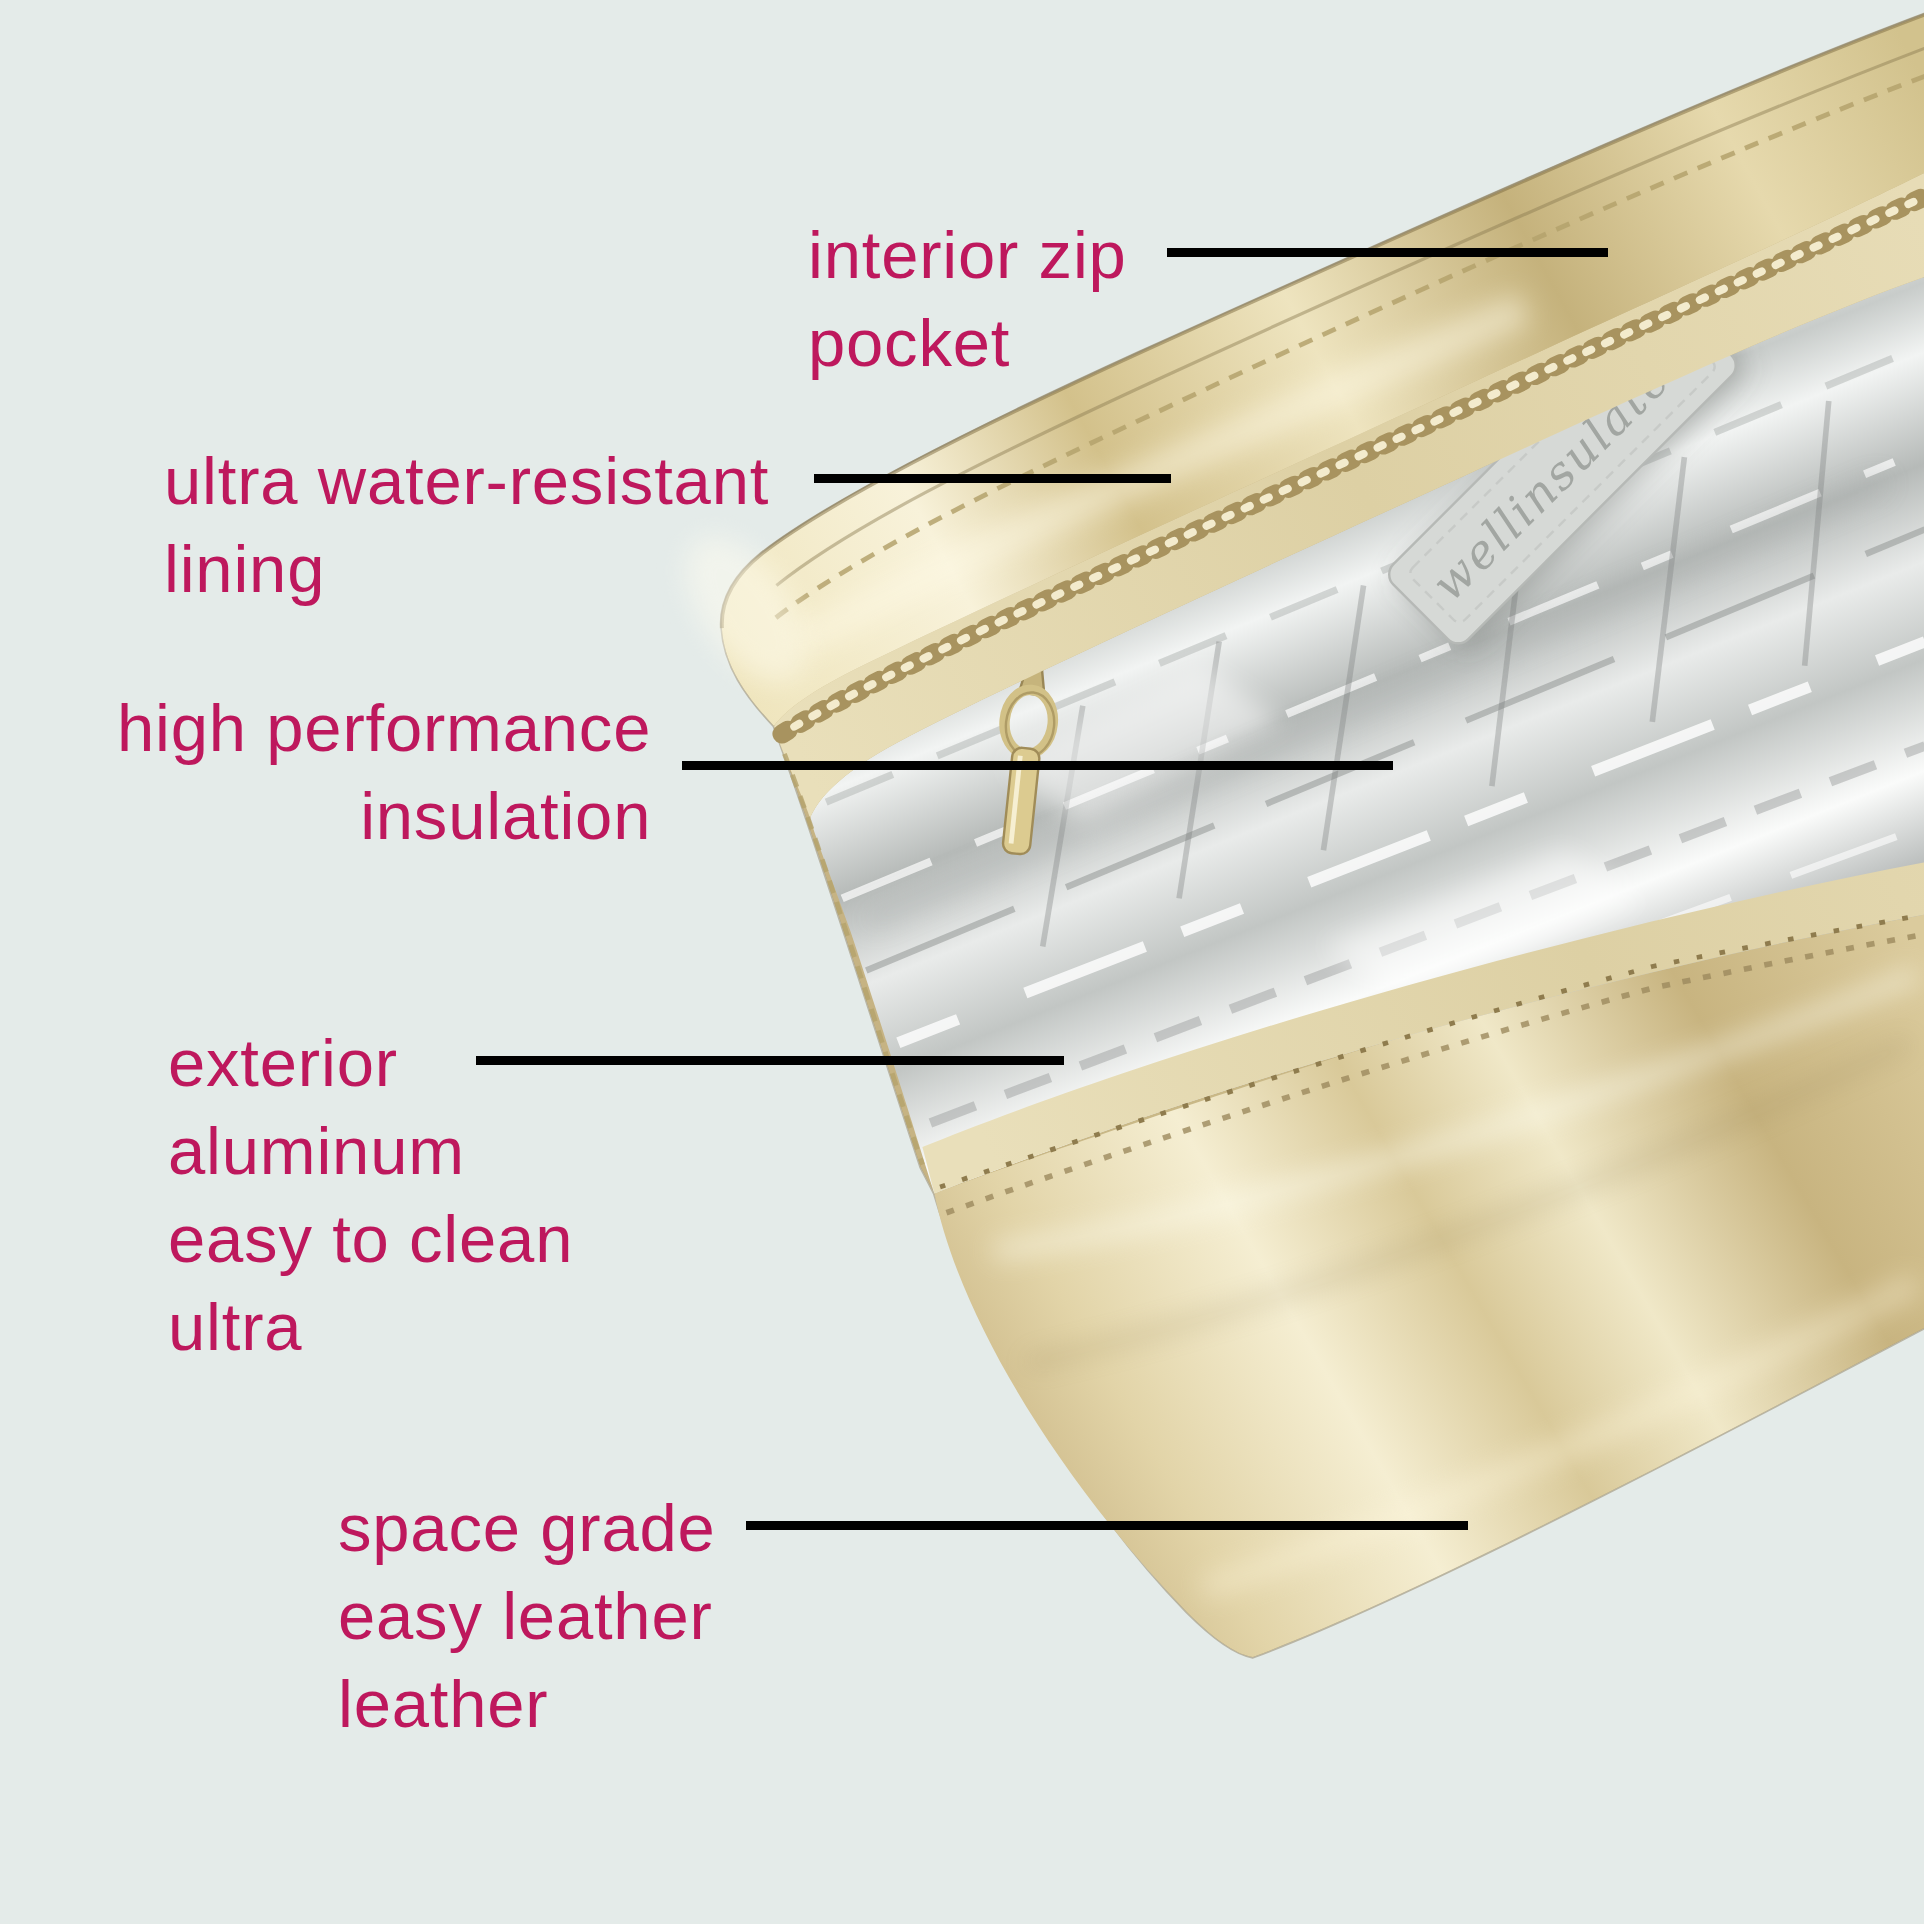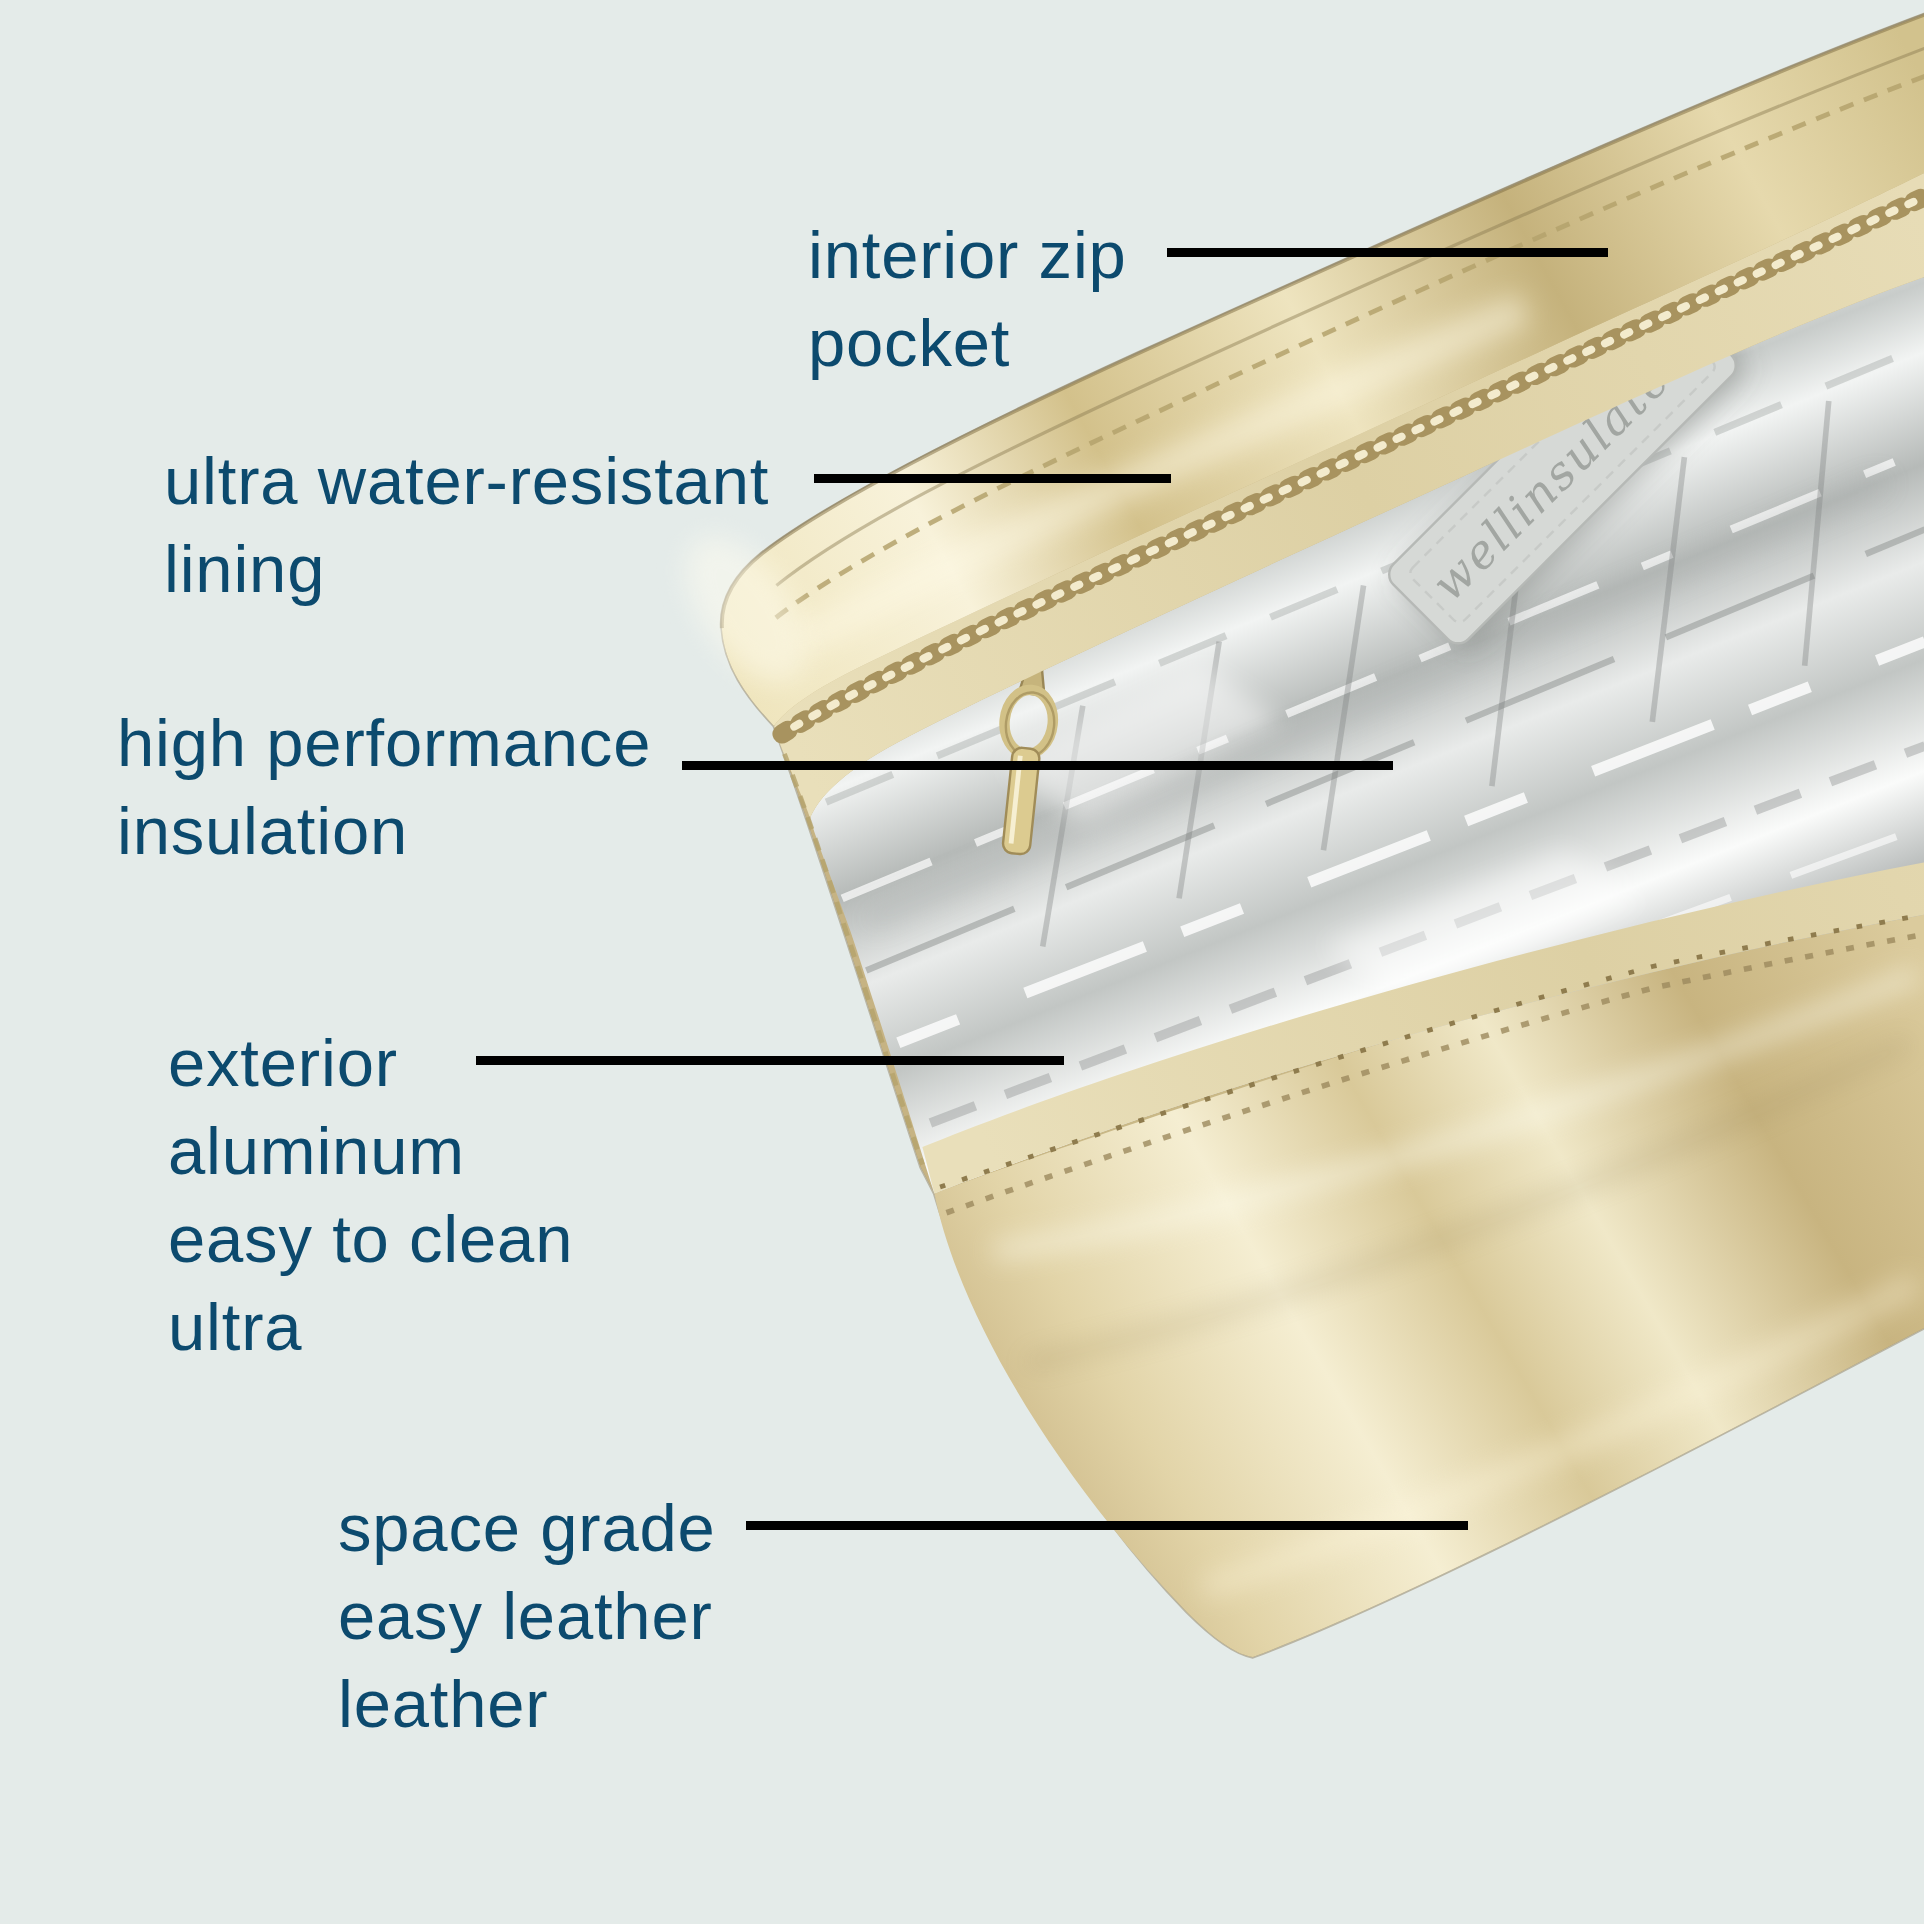--- a/index.html
+++ b/index.html
@@ -9,21 +9,21 @@
     font-family:"Liberation Sans", sans-serif;
     overflow:hidden;
   }
   .stage{position:relative;width:1925px;height:1925px;overflow:hidden;}
   .stage > svg{position:absolute;left:0;top:0;}
   .label{
     position:absolute;
     font-size:67px;
     line-height:88px;
     letter-spacing:0.8px;
-    color:#0c4a6e;
+    color:#be185d;
     white-space:nowrap;
   }
   .callout{
     position:absolute;
     height:8.8px;
     background:#000;
   }
 </style>
 </head>
 <body>
@@ -197,21 +197,21 @@
   <div class="label" style="left:808px; top:211px;">
     <div>interior zip</div>
     <div>pocket</div>
   </div>
 
   <div class="label" style="left:164px; top:437px;">
     <div>ultra water-resistant</div>
     <div>lining</div>
   </div>
 
-  <div class="label" style="left:117px; top:699px;">
+  <div class="label" style="left:117px; top:684px;text-align:right;">
     <div>high performance</div>
     <div>insulation</div>
   </div>
 
   <div class="label" style="left:168px; top:1019px;">
     <div>exterior</div>
     <div>aluminum</div>
     <div>easy to clean</div>
     <div>ultra</div>
   </div>

